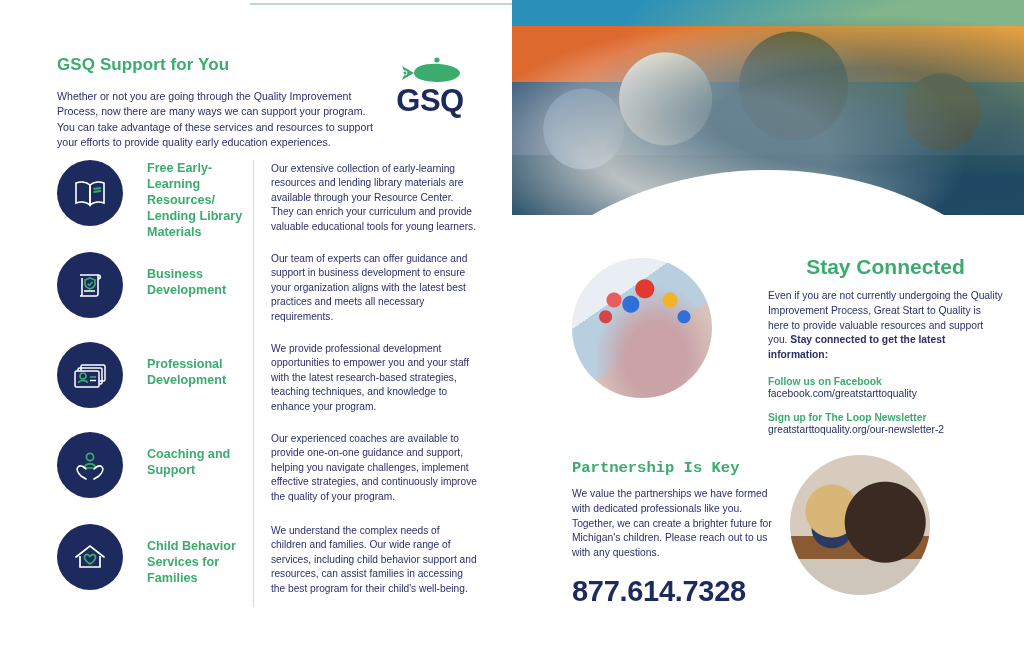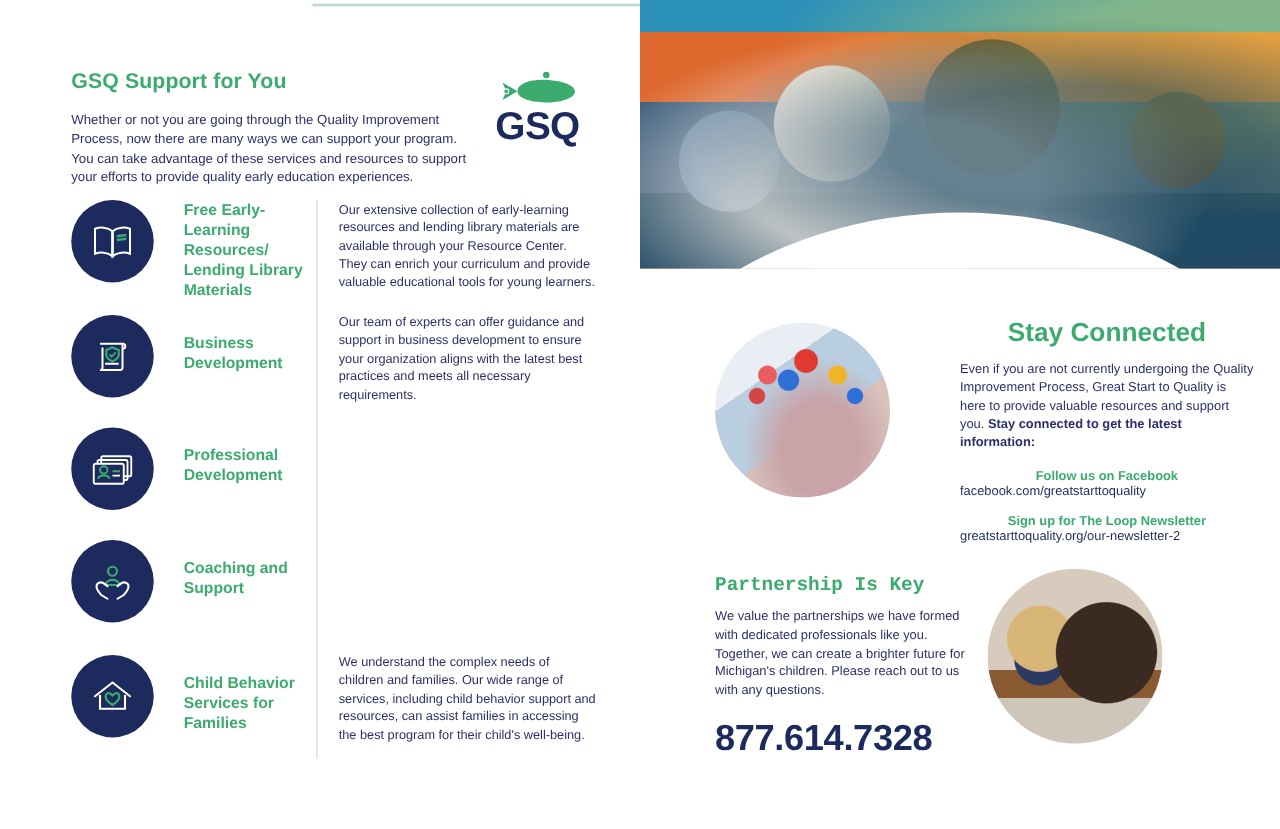--- a/index.html
+++ b/index.html
@@ -110,21 +110,21 @@
   }
 
   
   .stay { position:absolute; left:768px; top:255px; width:235px; }
   .stay h3 { color:#3cab6e; font-size:21px; font-weight:bold;text-align:center; }
   .stay-body {
     margin-top:10px; color:#2b2f6b; font-size:10.3px; line-height:1.44;
   }
   .stay-body b { font-weight:bold; }
   .link-group { margin-top:13px; }
-  .link-label { color:#3cab6e; font-size:10.3px; font-weight:bold;text-align:center; }
+  .link-label { color:#3cab6e; font-size:10.3px; font-weight:bold; }
   .link-url { color:#1d2a5e; font-size:10.3px; font-weight:normal; margin-top:1px; }
 
   
   .partner { position:absolute; left:572px; top:459px; width:200px; }
   .partner h3 { color:#3cab6e; font-size:15.5px; font-weight:bold;font-family:Liberation Mono, monospace; }
   .partner-body {
     margin-top:10px; color:#2b2f6b; font-size:10.3px; line-height:1.44;
   }
   .phone {
     margin-top:14px; color:#1d2a5e; font-size:29px;
@@ -197,32 +197,34 @@
           <rect x="9" y="4" width="24" height="16" rx="1.5" fill="none" stroke="#fff" stroke-width="1.5"></rect>
           <rect x="6" y="7" width="24" height="16" rx="1.5" fill="none" stroke="#fff" stroke-width="1.5"></rect>
           <rect x="3" y="10" width="24" height="16" rx="1.5" fill="#1d2a5e" stroke="#fff" stroke-width="1.5"></rect>
           <circle cx="11" cy="15" r="3" fill="none" stroke="#3cab6e" stroke-width="1.6"></circle>
           <path d="M6.5 22 C7 18.6, 15 18.6, 15.5 22" fill="none" stroke="#3cab6e" stroke-width="1.6"></path>
           <line x1="18" y1="16" x2="24" y2="16" stroke="#3cab6e" stroke-width="1.6"></line>
           <line x1="18" y1="19.5" x2="24" y2="19.5" stroke="#fff" stroke-width="1.4"></line>
         </svg>
       </div>
       <div class="f-title" style="margin-top:14px">Professional Development</div>
+      <div class="f-body" style="top:0">We provide professional development opportunities to empower you and your staff with the latest research-based strategies, teaching techniques, and knowledge to enhance your program.</div>
     </div>
 
     <div class="feature" style="height:92px">
       <div class="f-icon">
         <svg width="34" height="32" viewBox="0 0 34 32">
           <circle cx="17" cy="8" r="3.6" fill="none" stroke="#3cab6e" stroke-width="1.7"></circle>
           <path d="M11.5 19 C12 13.5, 22 13.5, 22.5 19 Z" fill="none" stroke="#3cab6e" stroke-width="1.7"></path>
           <path d="M13 20 C10 17, 7 16, 5 18 C3 20, 5 24, 8 27 L13 30" fill="none" stroke="#fff" stroke-width="1.6" stroke-linecap="round"></path>
           <path d="M21 20 C24 17, 27 16, 29 18 C31 20, 29 24, 26 27 L21 30" fill="none" stroke="#fff" stroke-width="1.6" stroke-linecap="round"></path>
         </svg>
       </div>
       <div class="f-title" style="margin-top:14px">Coaching and Support</div>
+      <div class="f-body" style="top:0">Our experienced coaches are available to provide one-on-one guidance and support, helping you navigate challenges, implement effective strategies, and continuously improve the quality of your program.</div>
     </div>
 
     <div class="feature" style="height:88px">
       <div class="f-icon">
         <svg width="36" height="30" viewBox="0 0 36 30">
           <path d="M4 15 L18 4 L32 15" fill="none" stroke="#fff" stroke-width="1.7" stroke-linecap="round"></path>
           <path d="M8 14 L8 25 L28 25 L28 14" fill="none" stroke="#fff" stroke-width="1.7"></path>
           <path d="M18 22 C18 22, 12.5 18.4, 12.5 15.2 C12.5 13.2, 14.2 12.1, 15.6 12.6 C16.7 13, 18 14.4, 18 14.4 C18 14.4, 19.3 13, 20.4 12.6 C21.8 12.1, 23.5 13.2, 23.5 15.2 C23.5 18.4, 18 22, 18 22 Z" fill="none" stroke="#3cab6e" stroke-width="1.7"></path>
         </svg>
       </div>

